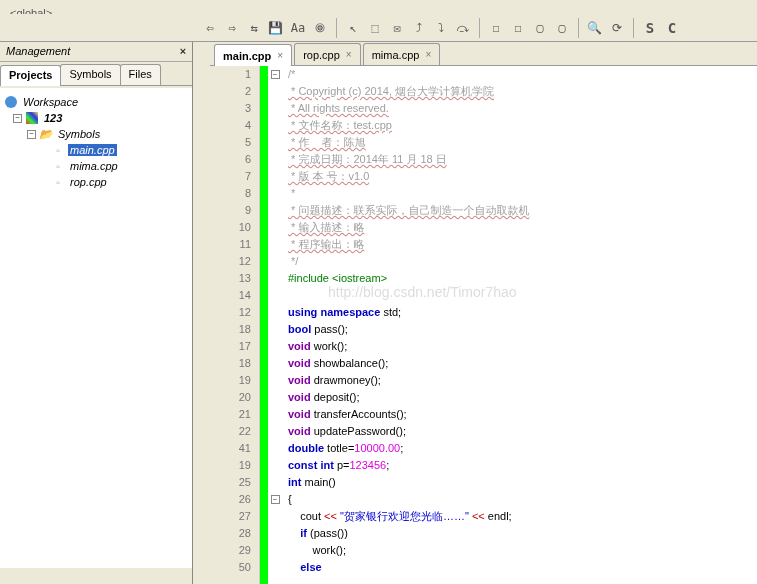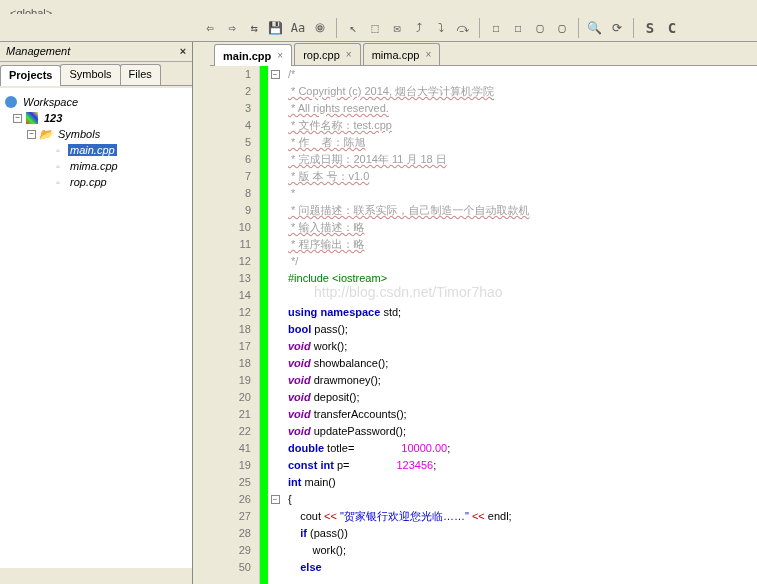--- a/index.html
+++ b/index.html
@@ -38,25 +38,25 @@
 .margin-bar { width: 8px; background: #00ff00; }
 .fold-col { width: 14px; background: #fff; }
 .fold-col div { height: 17px; display:flex; align-items:center; justify-content:center; }
 .fold-box { width:9px; height:9px; border:1px solid #888; font-size:8px; line-height:7px; text-align:center; color:#555; }
 .code-lines { flex: 1; padding-left: 6px; white-space: pre; }
 .code-lines div { height: 17px; }
 .c-comment { color: #a0a0a0; }
 .c-underline { text-decoration: underline wavy #c88; }
 .c-kw { color: #0000c0; font-weight: bold; }
 .c-inc { color: #008000; }
-.c-type { color: #8000a0; font-weight: bold; font-style: italic; }
-.c-num { color: #e000e0; margin-left: 47px; }
+.c-type { color: #8000a0; font-weight: bold; }
+.c-num { color: #e000e0; }
 .c-str { color: #0000d0; }
 .c-op { color: #c00000; }
-.watermark { position: absolute; top: 284px; left: 314px; color: #ddd; font-size: 14px; font-family: Arial; pointer-events:none; }
+.watermark { position: absolute; top: 284px; left: 328px; color: #ddd; font-size: 14px; font-family: Arial; pointer-events:none; }
 </style>
 </head>
 <body>
 
 <div class="top-label">&lt;global&gt;</div>
 
 <div class="toolbar">
   <span class="btn arrow-l">⇦</span>
   <span class="btn arrow-r">⇨</span>
   <span class="btn">⇆</span>

